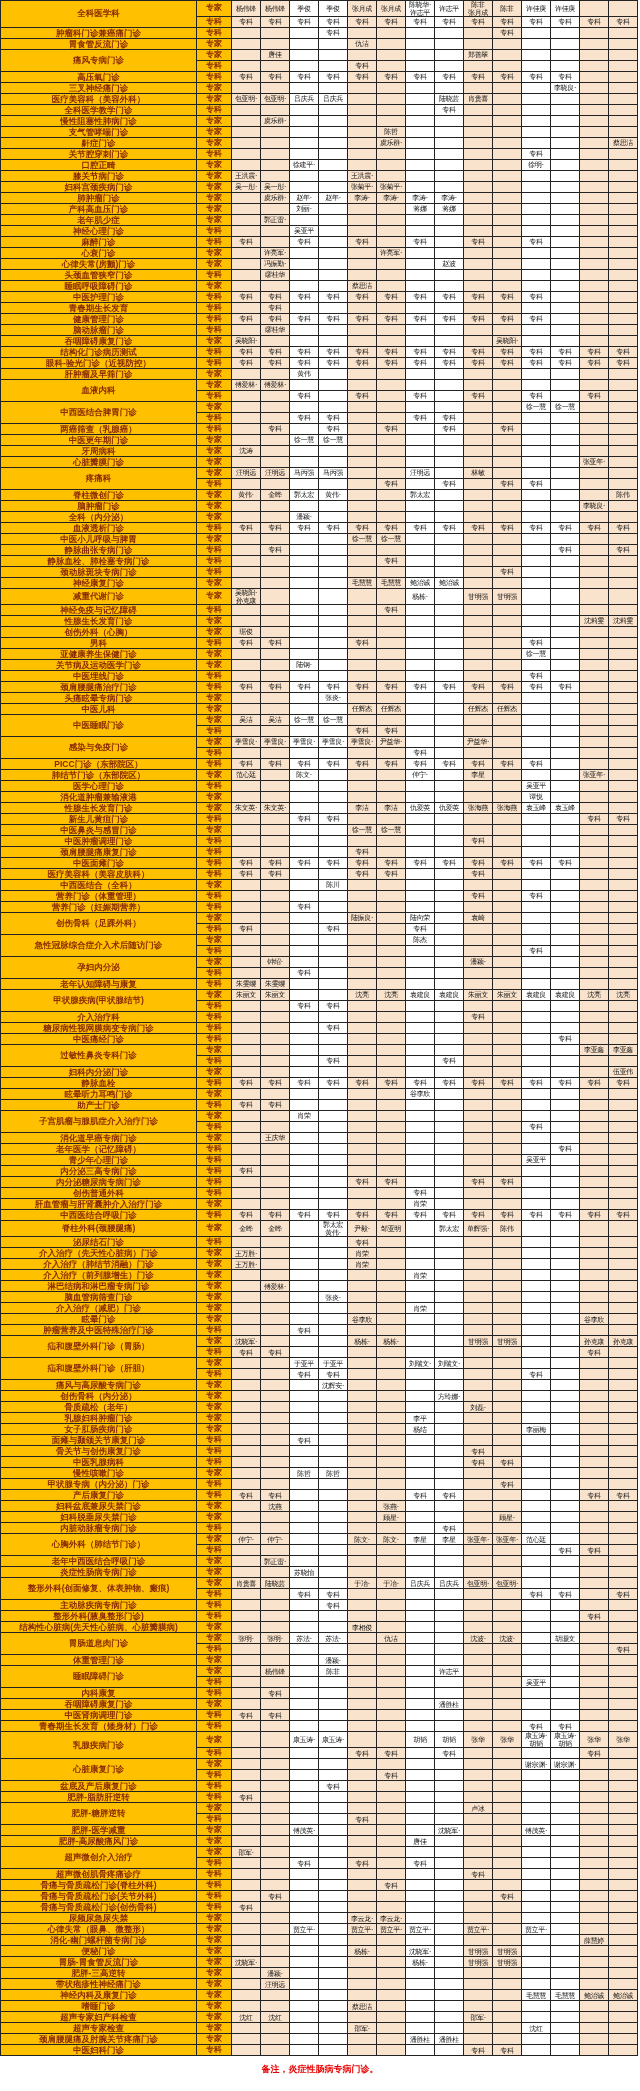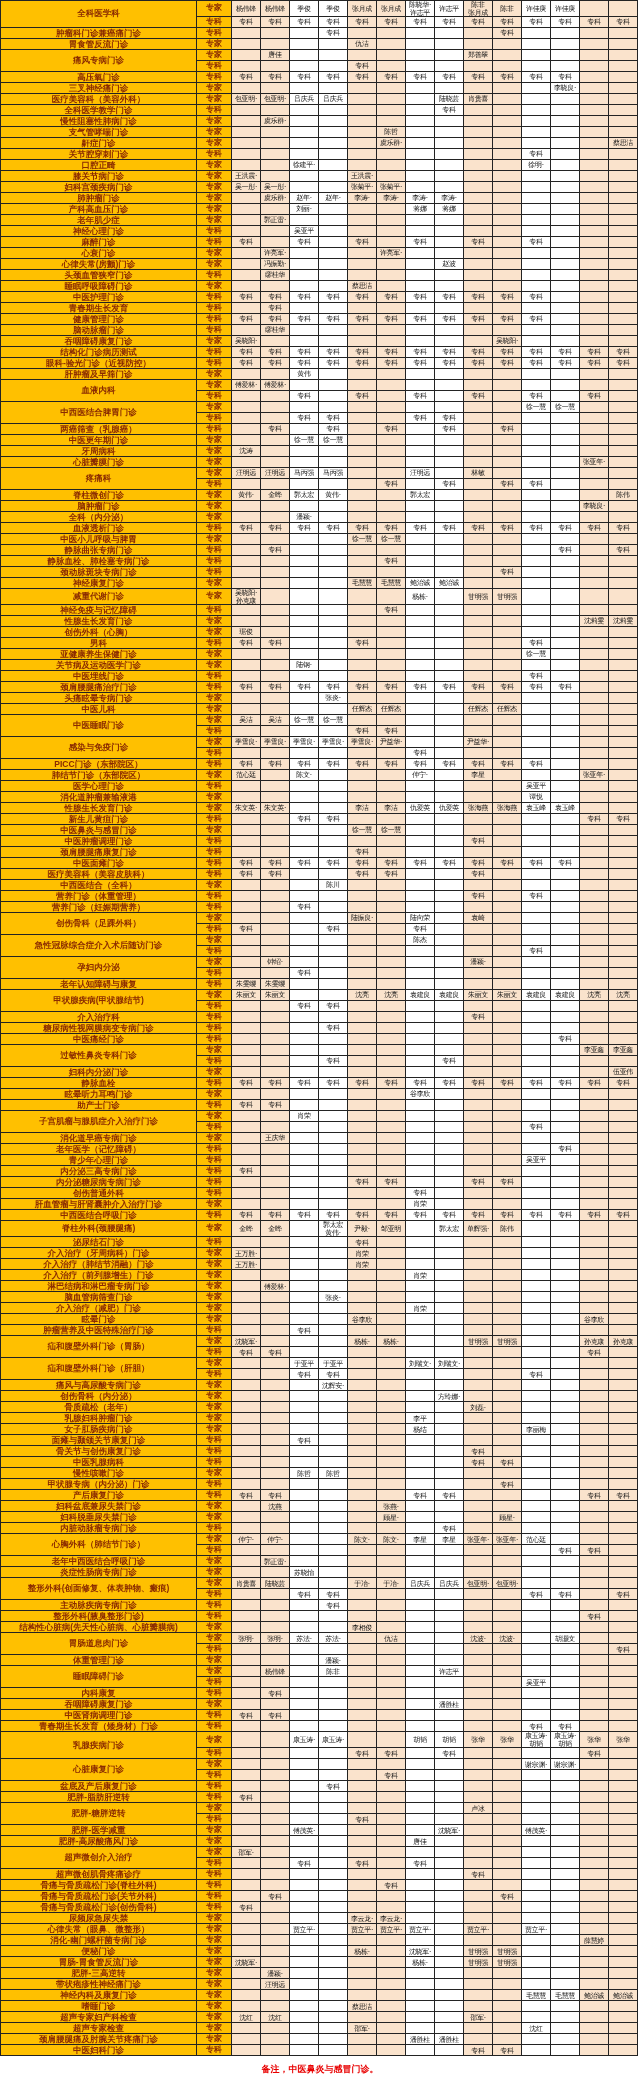--- a/index.html
+++ b/index.html
@@ -2040,21 +2040,21 @@
           <td class="cell white"></td>
           <td class="cell white"></td>
           <td class="cell peach"></td>
           <td class="cell peach"></td>
           <td class="cell white"></td>
           <td class="cell white"></td>
           <td class="cell peach"></td>
           <td class="cell peach"></td>
         </tr>
         <tr>
-          <td class="dept" rowspan="1">介入治疗（牙周病科）门诊</td>
+          <td class="dept" rowspan="1">介入治疗（先天性心脏病）门诊</td>
           <td class="type">专家</td>
           <td class="cell peach">王万胜·</td>
           <td class="cell peach"></td>
           <td class="cell white"></td>
           <td class="cell white"></td>
           <td class="cell peach">肖荣</td>
           <td class="cell peach"></td>
           <td class="cell white"></td>
           <td class="cell white"></td>
           <td class="cell peach"></td>
@@ -3347,14 +3347,14 @@
           <td class="cell white"></td>
           <td class="cell peach">专科</td>
           <td class="cell peach">专科</td>
           <td class="cell white"></td>
           <td class="cell white"></td>
           <td class="cell peach"></td>
           <td class="cell peach"></td>
         </tr>
       </tbody>
   </table>
-  <div class="note">备注，中医鼻炎与感冒门诊。</div>
+  <div class="note">备注，炎症性肠病专病门诊。</div>
 </div>
 
 </body></html>

